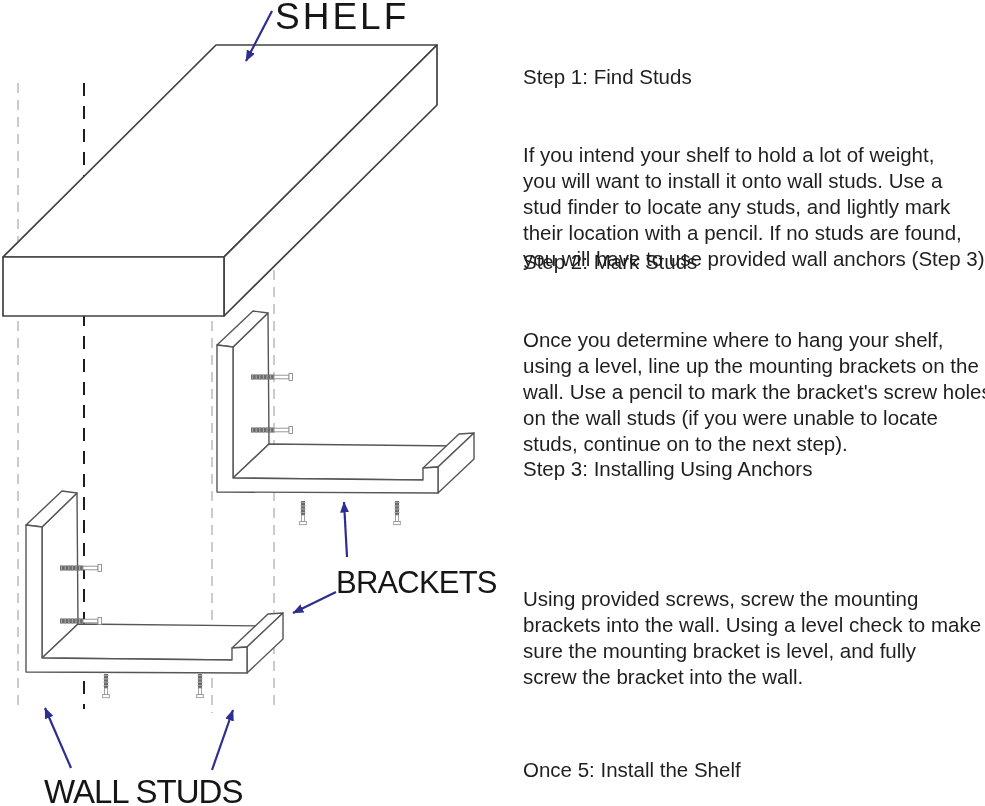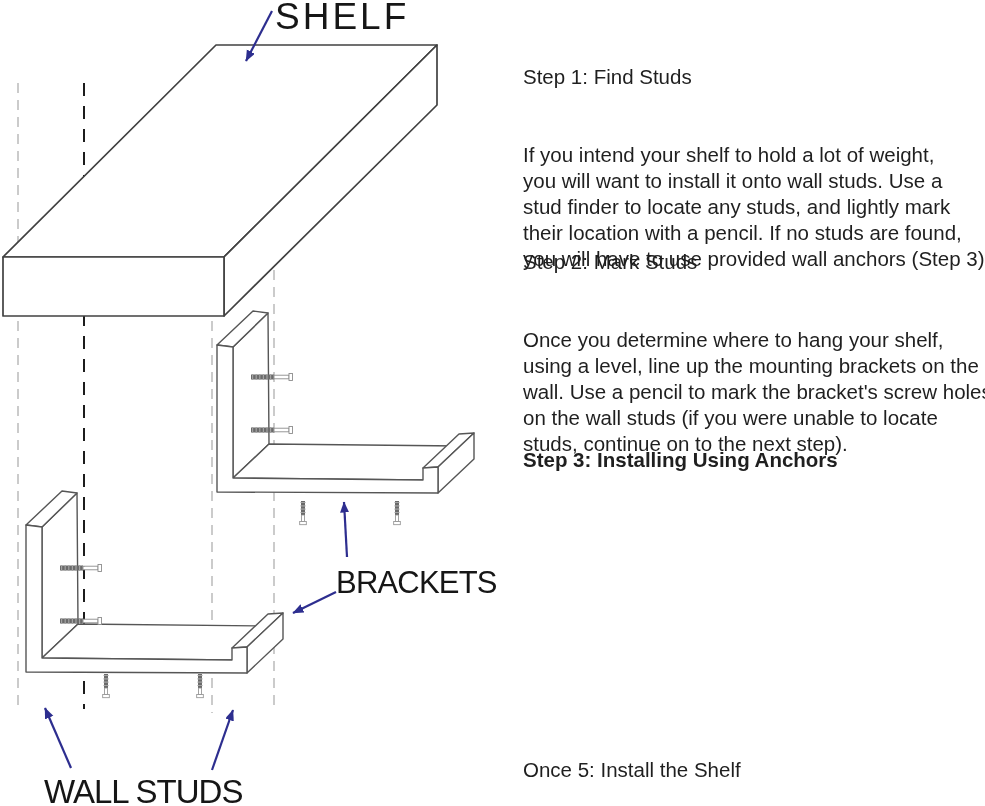--- a/index.html
+++ b/index.html
@@ -38,21 +38,21 @@
     position: absolute;
     left: 0;
     font-size: 20.5px;
     line-height: 26px;
     white-space: pre;
   }
   .step-title { white-space: pre; }
   .step-body  { white-space: pre; }
   .s1 { top: 12px; }
   .s2 { top: 197px; }
-  .s3 { top: 395px; font-weight: bold; }
+  .s3 { top: 404px; }
   .s4 { top: 534px; }
   .s5 { top: 705px; }
 </style>
 </head>
 <body>
 
 <svg class="diagram-svg" width="520" height="806" viewBox="0 0 520 806" xmlns="http://www.w3.org/2000/svg">
 
   <defs>
     <marker id="ah" markerWidth="12" markerHeight="10" refX="10.5" refY="4.5" orient="auto" markerUnits="userSpaceOnUse">
@@ -144,20 +144,24 @@
 wall. Use a pencil to mark the bracket's screw holes
 on the wall studs (if you were unable to locate
 studs, continue on to the next step).</div>
   </section>
 
   <section class="step s3">
     <div class="step-title">Step 3: Installing Using Anchors</div>
   </section>
 
   <section class="step s4">
+    <div class="step-body">Using provided screws, screw the mounting
+brackets into the wall. Using a level check to make
+sure the mounting bracket is level, and fully
+screw the bracket into the wall.</div>
   </section>
 
   <section class="step s5">
     <div class="step-title">Once 5: Install the Shelf</div>
     
   </section>
 
 </div>
 
 </body></html>

